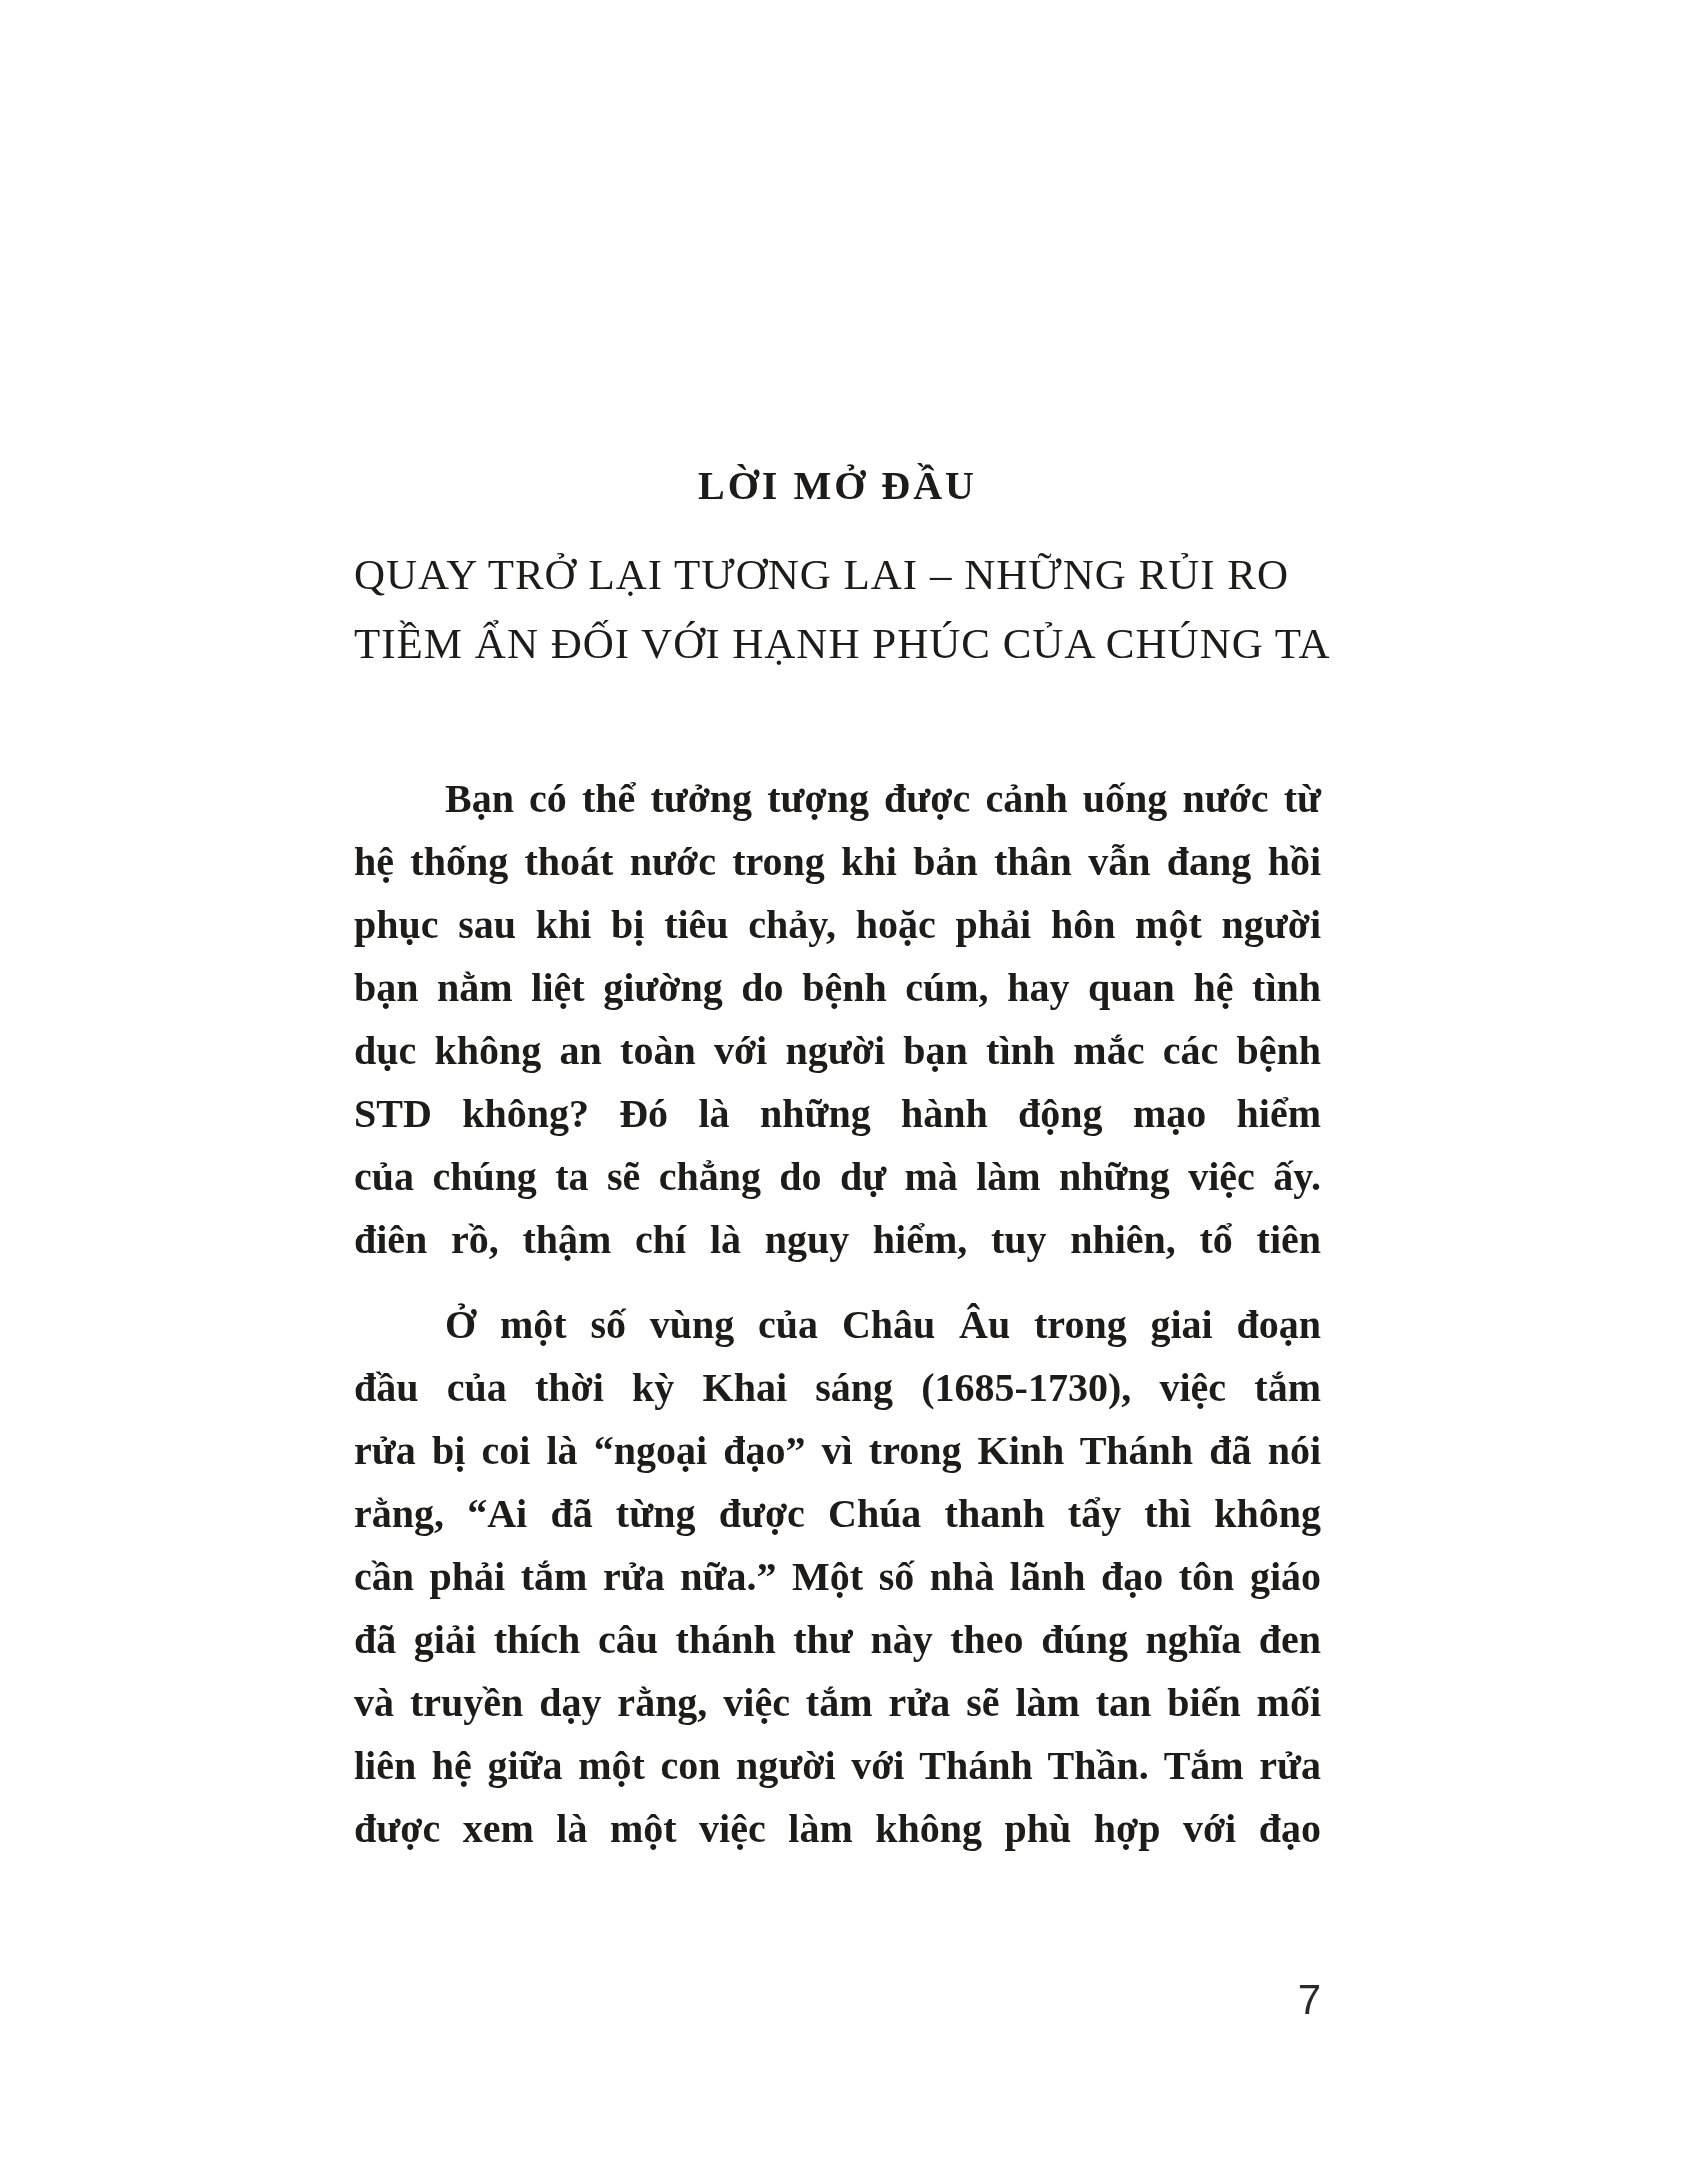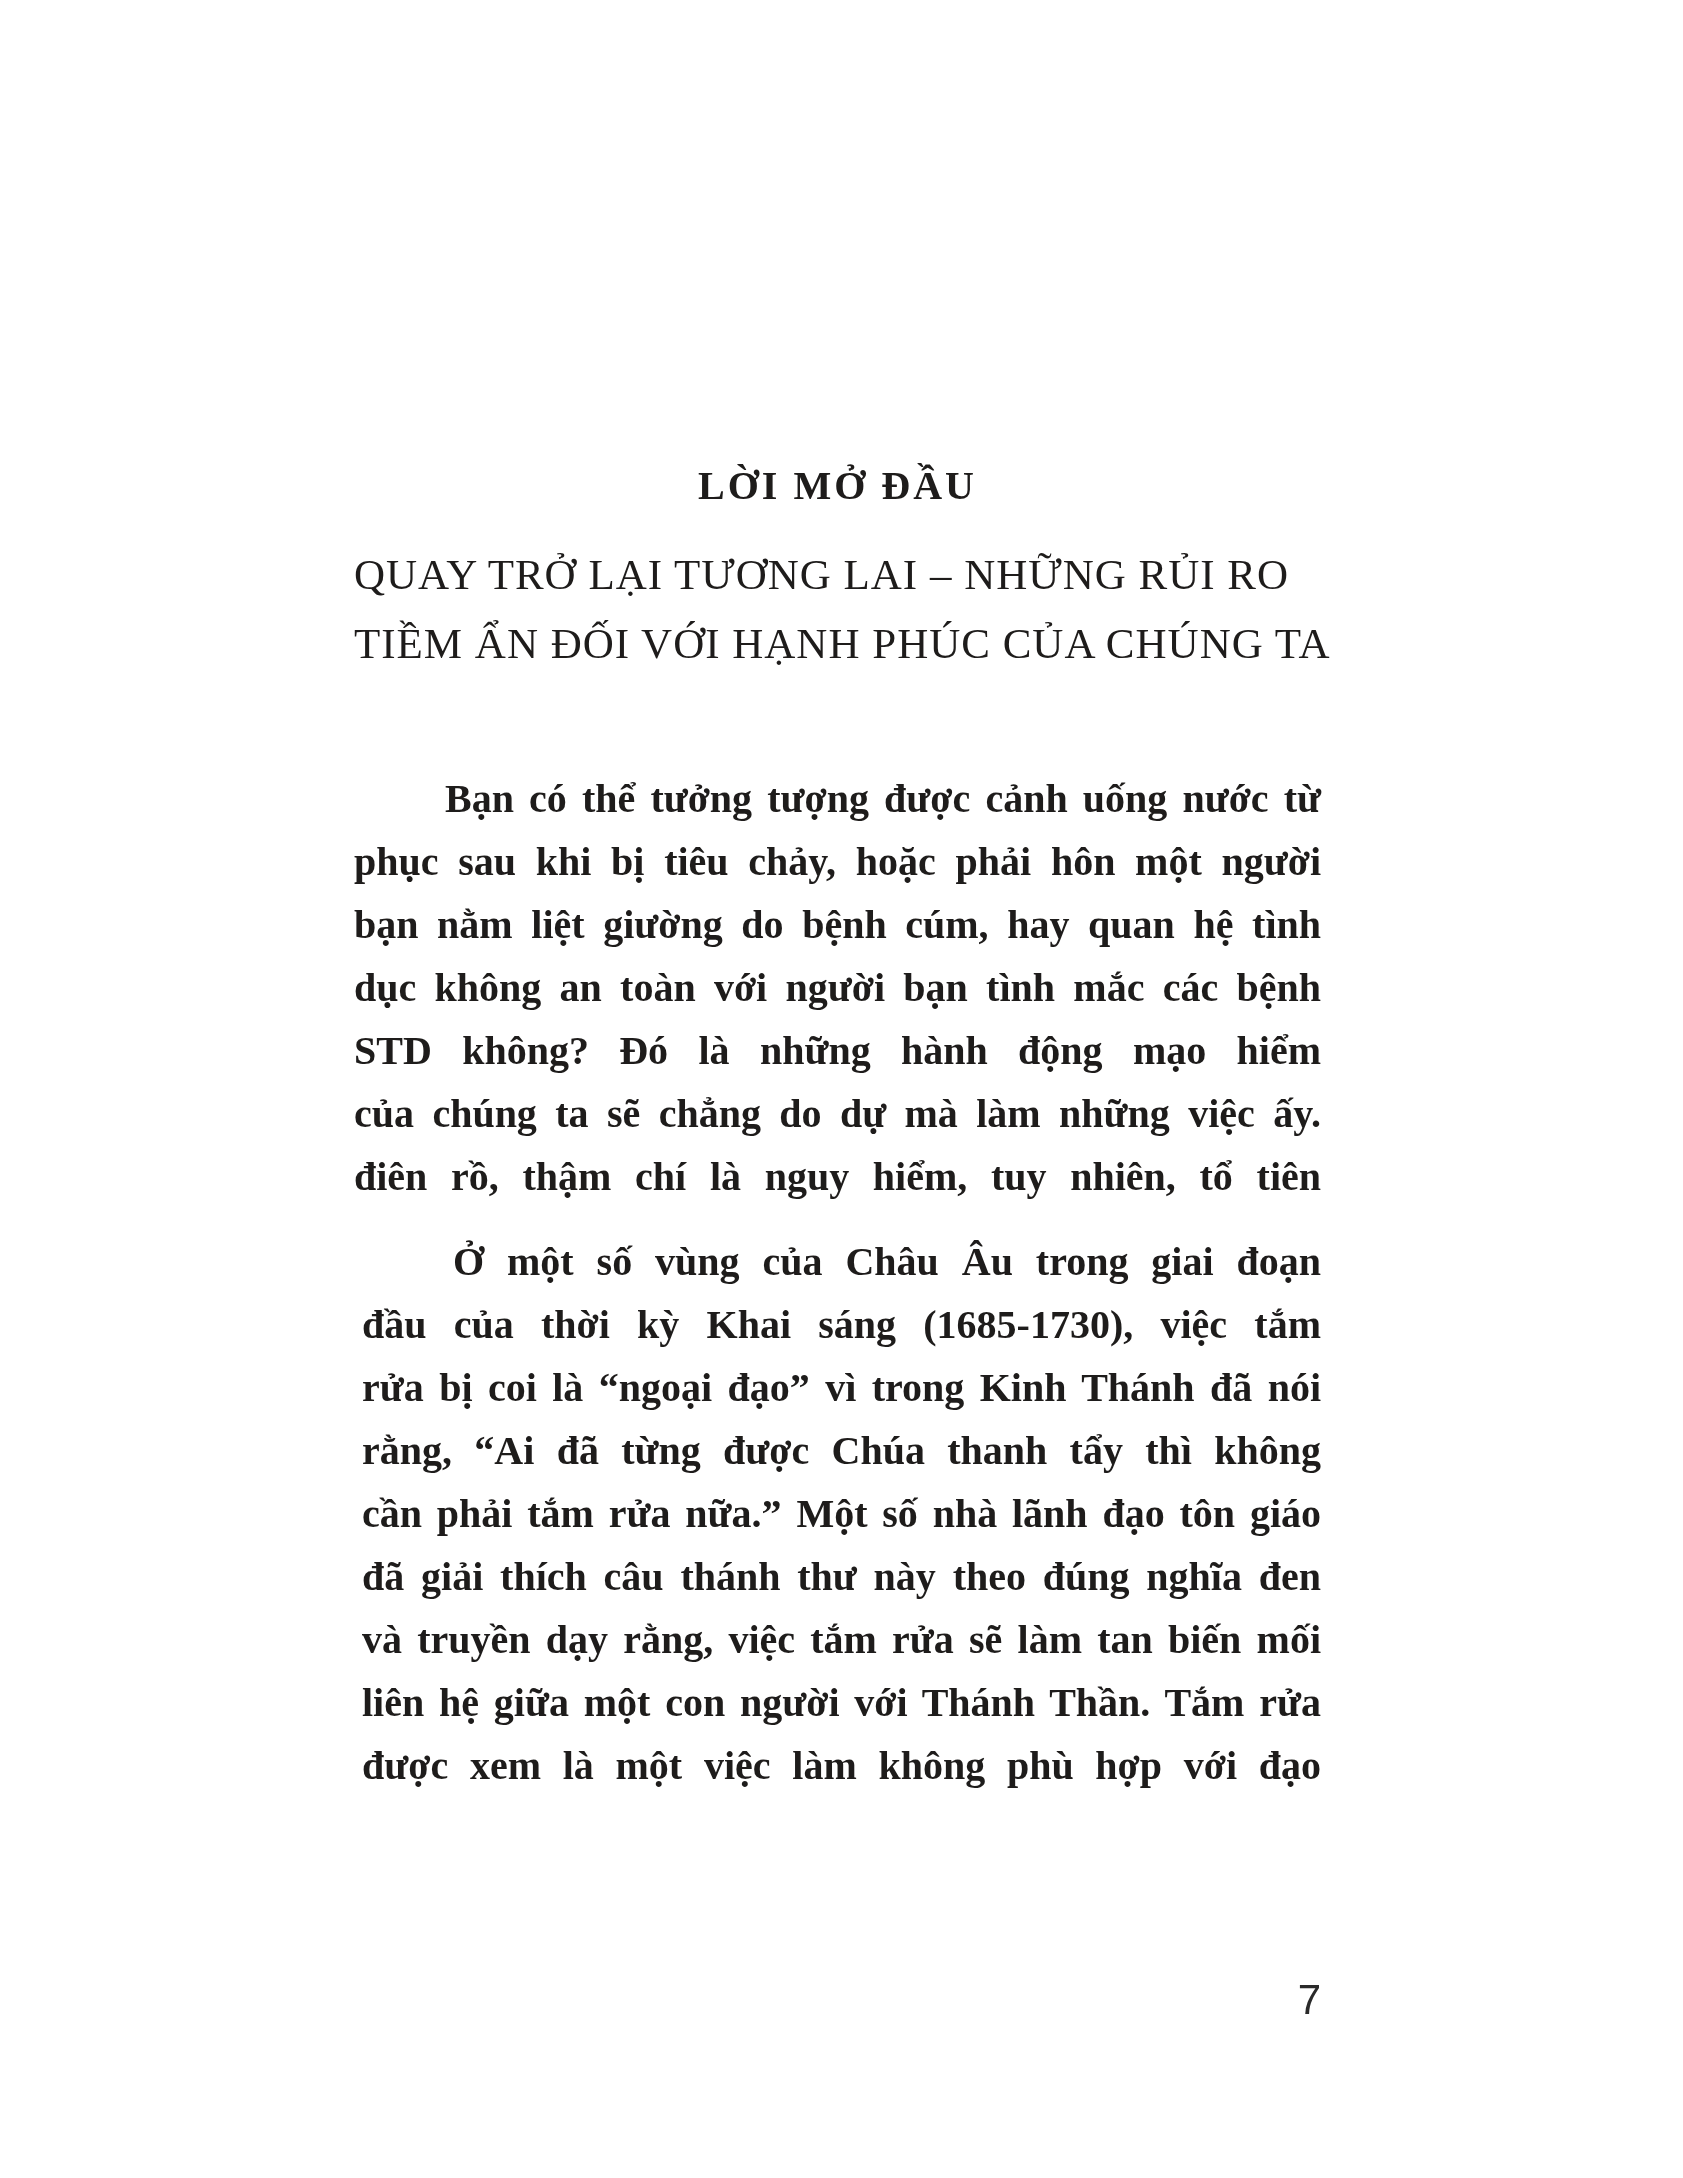--- a/index.html
+++ b/index.html
@@ -52,21 +52,21 @@
   .body-text {
     position: absolute;
     top: 767px;
     left: 0;
     width: 100%;
     font-size: 40px;
     line-height: 63px;
     font-weight: 700;
   }
   .paragraph { margin: 0; }
-  .paragraph + .paragraph { margin-top: 22px; margin-left: 8px; }
+  .paragraph + .paragraph { margin-top: 22px; }
   .text-line {
     text-align: justify;
     text-align-last: justify;
     -moz-text-align-last: justify;
   }
   .text-line.first-line {
     padding-left: 91px;
   }
   .text-line.no-justify {
     text-align-last: left;
@@ -93,20 +93,21 @@
 
     <div class="chapter-subtitle">
       <div class="subtitle-line">QUAY TRỞ LẠI TƯƠNG LAI – NHỮNG RỦI RO</div>
       <div class="subtitle-line">TIỀM ẨN ĐỐI VỚI HẠNH PHÚC CỦA CHÚNG TA</div>
     </div>
 
     <div class="body-text">
 
     <div class="paragraph">
           <div class="text-line first-line">Bạn có thể tưởng tượng được cảnh uống nước từ</div>
+          <div class="text-line">hệ thống thoát nước trong khi bản thân vẫn đang hồi</div>
           <div class="text-line">phục sau khi bị tiêu chảy, hoặc phải hôn một người</div>
           <div class="text-line">bạn nằm liệt giường do bệnh cúm, hay quan hệ tình</div>
           <div class="text-line">dục không an toàn với người bạn tình mắc các bệnh</div>
           <div class="text-line">STD không? Đó là những hành động mạo hiểm</div>
           <div class="text-line">của chúng ta sẽ chẳng do dự mà làm những việc ấy.</div>
           <div class="text-line">điên rồ, thậm chí là nguy hiểm, tuy nhiên, tổ tiên</div>
         </div>
         <div class="paragraph">
           <div class="text-line first-line">Ở một số vùng của Châu Âu trong giai đoạn</div>
           <div class="text-line">đầu của thời kỳ Khai sáng (1685-1730), việc tắm</div>

